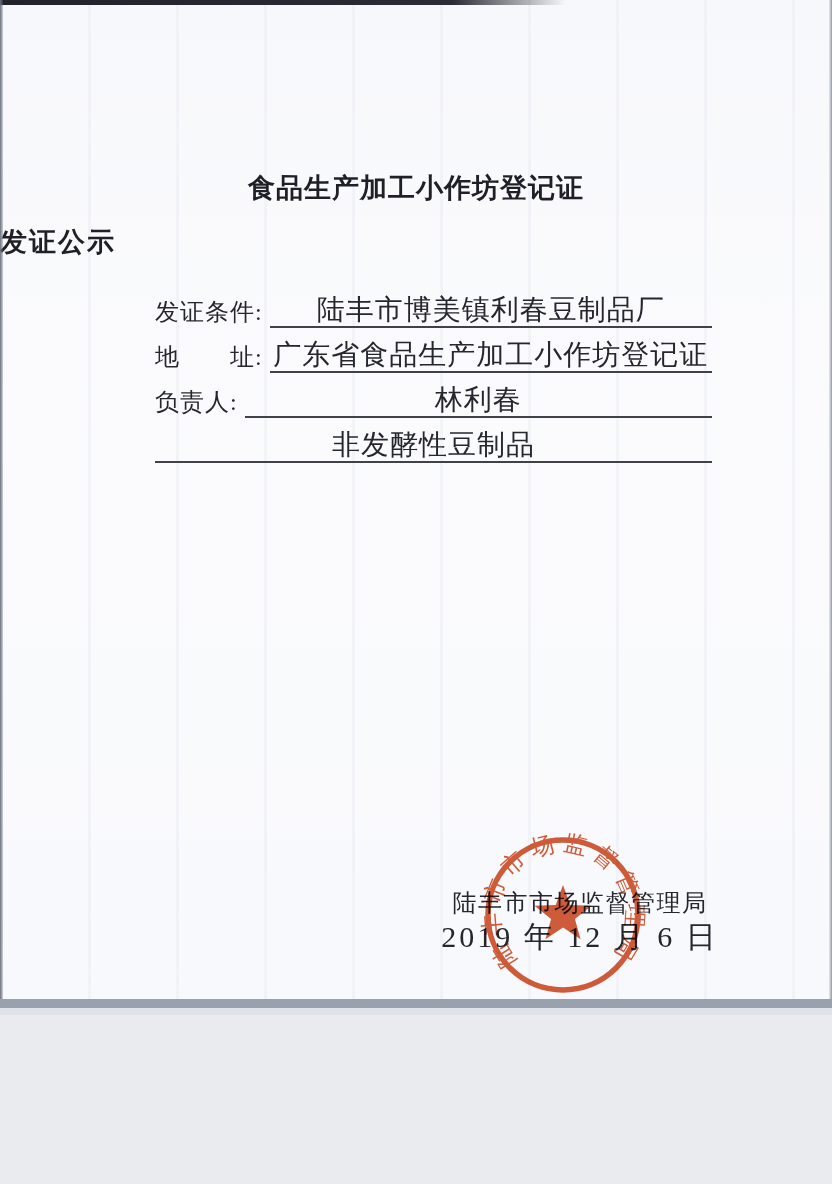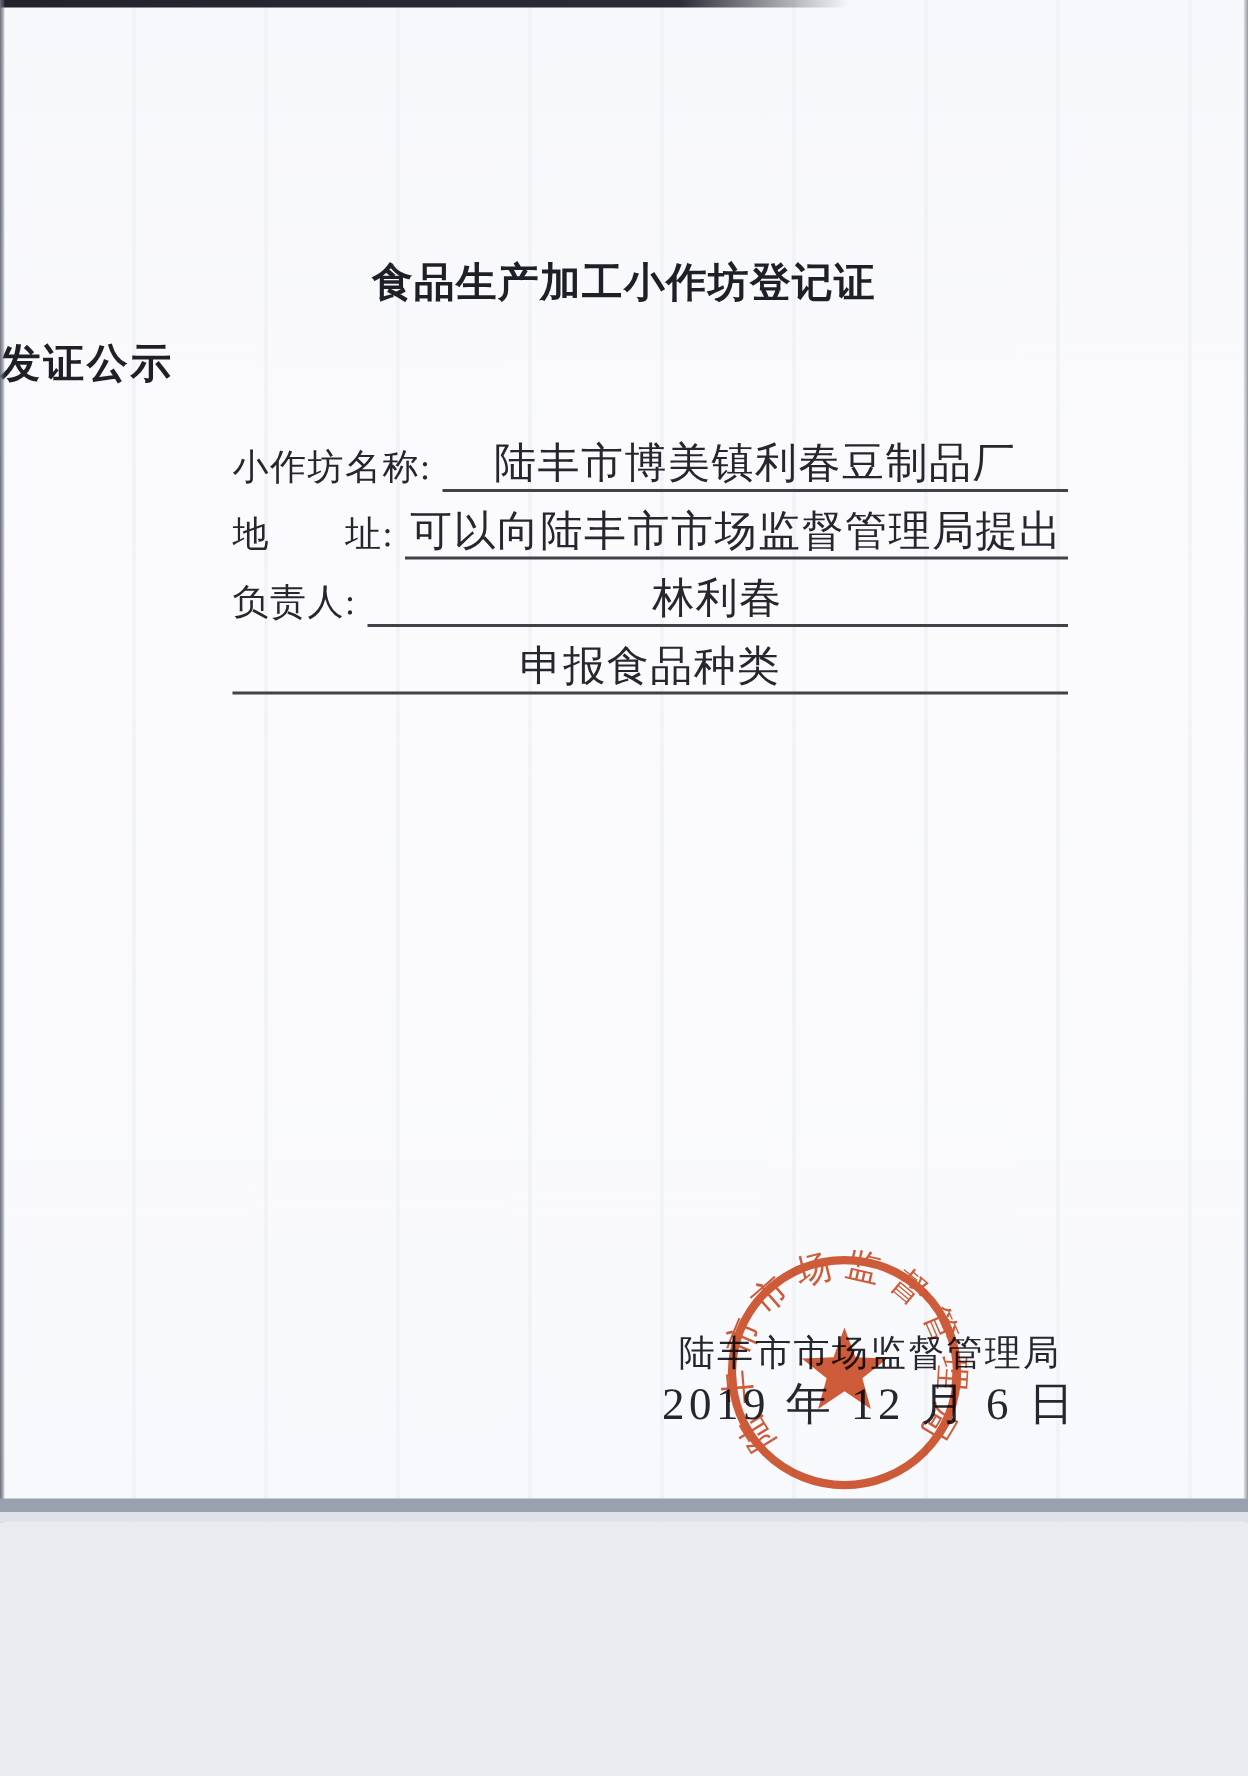--- a/index.html
+++ b/index.html
@@ -112,33 +112,33 @@
   <div class="scan-left"></div>
   <div class="scan-right"></div>
   <div class="scan-bottom"></div>
   <div class="scan-bottom-light"></div>
 
   <div class="doc-title">食品生产加工小作坊登记证</div>
   <div class="doc-subtitle">发证公示</div>
 
   <div class="fields">
     <div class="field-row">
-      <span class="field-label">小作坊名称: </span>
+      <span class="field-label">发证条件: </span>
       <span class="field-value">陆丰市博美镇利春豆制品厂</span>
     </div>
     <div class="field-row">
       <span class="field-label">地　　址: </span>
-      <span class="field-value">可以向陆丰市市场监督管理局提出</span>
+      <span class="field-value">广东省食品生产加工小作坊登记证</span>
     </div>
     <div class="field-row">
       <span class="field-label">负责人: </span>
       <span class="field-value">林利春</span>
     </div>
     <div class="field-row">
-      <span class="field-value">申报食品种类</span>
+      <span class="field-value">非发酵性豆制品</span>
     </div>
   </div>
 
 
   <div class="signature">
     <div class="signature-org">陆丰市市场监督管理局</div>
     <div class="signature-date">2019 年 12 月 6 日</div>
   </div>
 
   <svg class="seal" viewBox="0 0 190 190" aria-hidden="true">

